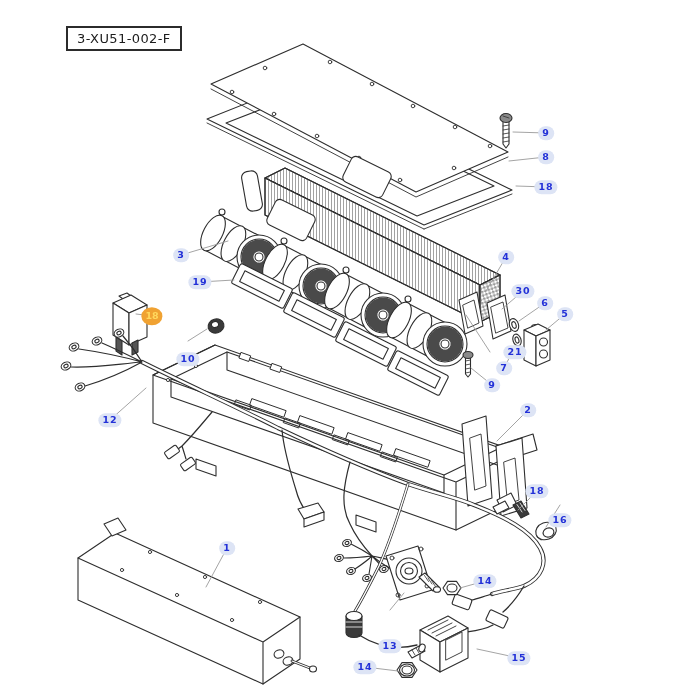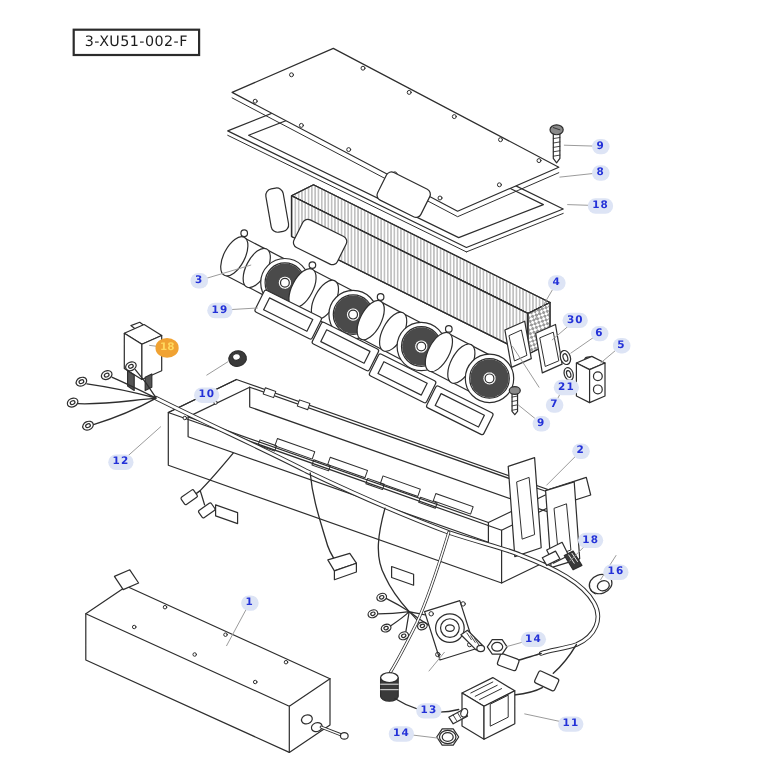--- a/index.html
+++ b/index.html
@@ -377,15 +377,15 @@
     <div class="callout" style="left: 490px; top: 352px; margin-left: 25px;">21</div>
     <div class="callout" style="left: 504px; top: 368px;">7</div>
     <div class="callout" style="left: 492px; top: 385px;">9</div>
     <div class="callout" style="left: 528px; top: 410px;">2</div>
     <div class="callout" style="left: 110px; top: 420px;">12</div>
     <div class="callout" style="left: 537px; top: 491px;">18</div>
     <div class="callout" style="left: 560px; top: 520px;">16</div>
     <div class="callout" style="left: 227px; top: 548px;">1</div>
     <div class="callout" style="left: 390px; top: 610px; margin-top: 36px;">13</div>
     <div class="callout" style="left: 485px; top: 581px;">14</div>
-    <div class="callout" style="left: 519px; top: 658px;">11</div>
+    <div class="callout" style="left: 519px; top: 658px;">15</div>
     <div class="callout" style="left: 365px; top: 667px;">14</div>
   </div>
 
 </body></html>

